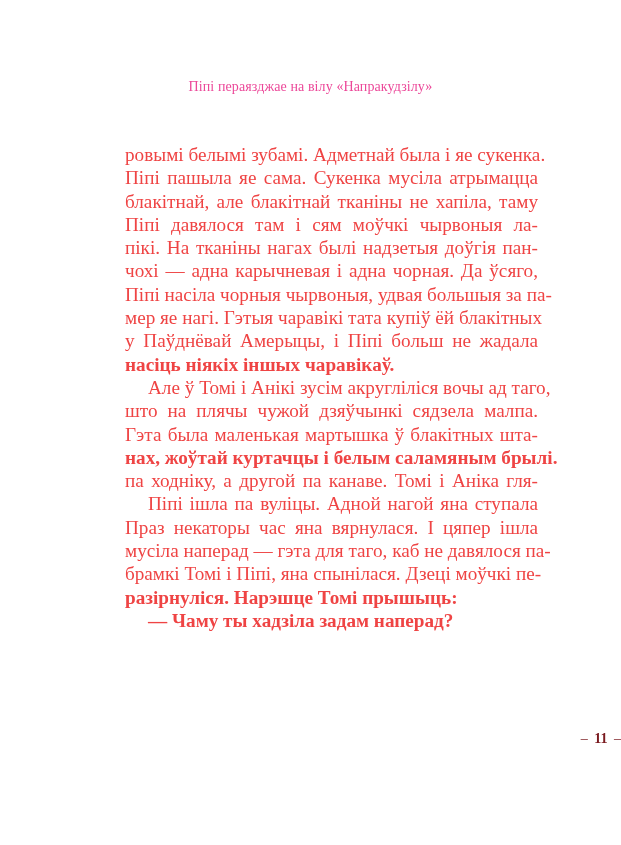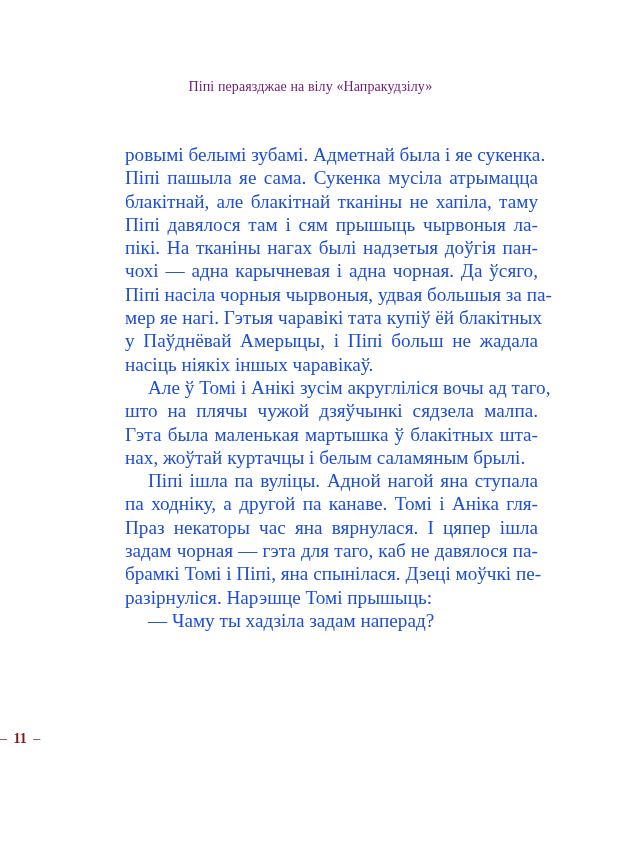--- a/index.html
+++ b/index.html
@@ -14,86 +14,87 @@
       overflow: hidden;
       font-family: "Liberation Serif", "DejaVu Serif", serif;
     }
     .running-head {
       position: absolute;
       top: 79px;
       left: 0;
       width: 621px;
       text-align: center;
       font-size: 14px;
-      color: #701a75;
+      color: #ec4899;
       letter-spacing: 0.1px;
     }
     .text-block {
       position: absolute;
       top: 143px;
       left: 125px;
       width: 413px;
       font-size: 19.2px;
       line-height: 23.3px;
-      color: #1d4ed8;
+      color: #ef4444;
     }
     .line {
       display: block;
       white-space: nowrap;
       text-align: justify;
       text-align-last: justify;
       height: 23.3px;
     }
     .line.last {
       text-align-last: left;
+      font-weight: bold;
     }
     .line.indent {
       padding-left: 23px;
     }
     .page-number {
       position: absolute;
       top: 731px;
       left: 0;
       width: 621px;
-      text-align: left;
+      text-align: right;
       font-size: 14px;
       color: #7a1a1f;
     }
     .page-number .num {
       font-weight: bold;
       margin: 0 3px;
     }
     .page-number .dash {
       color: #7a1a1f;
     }
   </style>
 </head>
 <body>
 
 <div class="running-head">Піпі пераязджае на вілу «Напракудзілу»</div>
 
 <div class="text-block">
   <span class="line">ровымі белымі зубамі. Адметнай была і яе сукенка.</span>
   <span class="line">Піпі пашыла яе сама. Сукенка мусіла атрымацца</span>
   <span class="line">блакітнай, але блакітнай тканіны не хапіла, таму</span>
-  <span class="line">Піпі давялося там і сям прышыць чырвоныя ла-</span>
+  <span class="line">Піпі давялося там і сям моўчкі чырвоныя ла-</span>
   <span class="line">пікі. На тканіны нагах былі надзетыя доўгія пан-</span>
   <span class="line">чохі — адна карычневая і адна чорная. Да ўсяго,</span>
   <span class="line">Піпі насіла чорныя чырвоныя, удвая большыя за па-</span>
   <span class="line">мер яе нагі. Гэтыя чаравікі тата купіў ёй блакітных</span>
   <span class="line">у Паўднёвай Амерыцы, і Піпі больш не жадала</span>
   <span class="line last">насіць ніякіх іншых чаравікаў.</span>
   <span class="line indent">Але ў Томі і Анікі зусім акругліліся вочы ад таго,</span>
   <span class="line">што на плячы чужой дзяўчынкі сядзела малпа.</span>
   <span class="line">Гэта была маленькая мартышка ў блакітных шта-</span>
   <span class="line last">нах, жоўтай куртачцы і белым саламяным брылі.</span>
+  <span class="line">па ходніку, а другой па канаве. Томі і Аніка гля-</span>
   <span class="line indent">Піпі ішла па вуліцы. Адной нагой яна ступала</span>
-  <span class="line">па ходніку, а другой па канаве. Томі і Аніка гля-</span>
   <span class="line">Праз некаторы час яна вярнулася. І цяпер ішла</span>
-  <span class="line">задам чорная — гэта для таго, каб не давялося па-</span>
+  <span class="line">мусіла наперад — гэта для таго, каб не давялося па-</span>
   <span class="line">брамкі Томі і Піпі, яна спынілася. Дзеці моўчкі пе-</span>
   <span class="line last">разірнуліся. Нарэшце Томі прышыць:</span>
   <span class="line indent last">— Чаму ты хадзіла задам наперад?</span>
 </div>
 
 <div class="page-number">
   <span class="dash">–</span>
   <span class="num">11</span>
   <span class="dash">–</span>
 </div>

